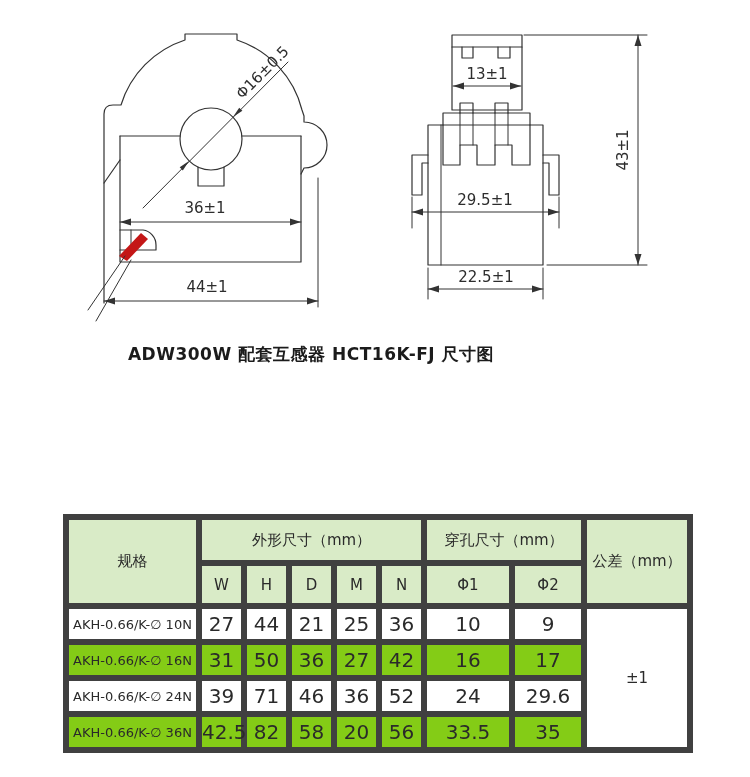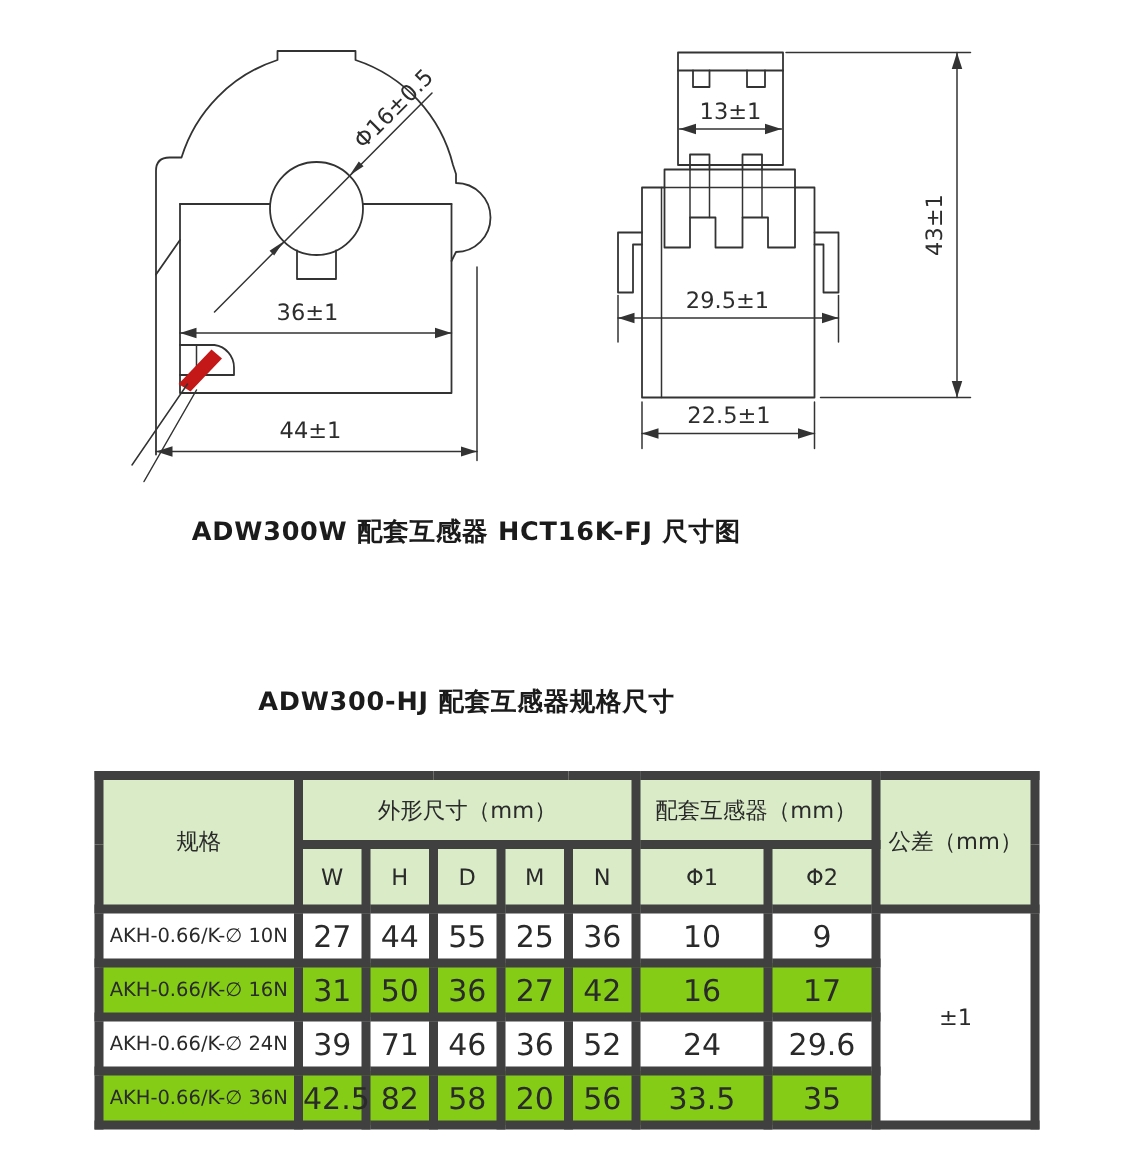--- a/index.html
+++ b/index.html
@@ -115,57 +115,56 @@
     <line x1="33" y1="274" x2="148" y2="274" stroke-width="1" marker-start="url(#arrS)" marker-end="url(#arrS)"></line>
     <text x="91" y="267" text-anchor="middle" stroke="none" fill="#2d2d2d">22.5±1</text>
 
     <line x1="129" y1="20" x2="252" y2="20" stroke-width="1"></line>
     <line x1="152" y1="250" x2="252" y2="250" stroke-width="1"></line>
     <line x1="243" y1="20" x2="243" y2="250" stroke-width="1" marker-start="url(#arrS)" marker-end="url(#arrS)"></line>
     <text x="233" y="135" text-anchor="middle" stroke="none" fill="#2d2d2d" transform="rotate(-90 233 135)">43±1</text>
   </svg>
 
   <div class="caption" id="drawing-caption">ADW300W 配套互感器 HCT16K-FJ 尺寸图</div>
-  <div class="caption" id="table-title">ADW300-HJ 配套互感器规格尺寸</div>
 
   <table class="spec">
     <colgroup>
       <col style="width:133px">
         <col style="width:45px">
         <col style="width:45px">
       <col style="width:45px">
         <col style="width:45px">
         <col style="width:45px">
       <col style="width:88px">
         <col style="width:72px">
         <col style="width:106px">
     </colgroup>
     <thead>
       <tr class="hdr-top">
         <th rowspan="2">规格</th>
         <th colspan="5">外形尺寸（mm）</th>
-        <th colspan="2">配套互感器（mm）</th>
+        <th colspan="2">穿孔尺寸（mm）</th>
         <th rowspan="2">公差（mm）</th>
       </tr>
       <tr class="hdr-sub">
         <th>W</th>
         <th>H</th>
         <th>D</th>
         <th>M</th>
         <th>N</th>
         <th>Φ1</th>
         <th>Φ2</th>
       </tr>
     </thead>
     <tbody>
       <tr class="data-row">
         <td class="spec-cell">AKH-0.66/K-∅ 10N</td>
         <td class="val-cell">27</td>
         <td class="val-cell">44</td>
-        <td class="val-cell">55</td>
+        <td class="val-cell">21</td>
         <td class="val-cell">25</td>
         <td class="val-cell">36</td>
         <td class="val-cell">10</td>
         <td class="val-cell">9</td>
         <td class="tol-cell" rowspan="4">±1</td>
       </tr>
       <tr class="data-row row-green">
         <td class="spec-cell">AKH-0.66/K-∅ 16N</td>
         <td class="val-cell">31</td>
         <td class="val-cell">50</td>

